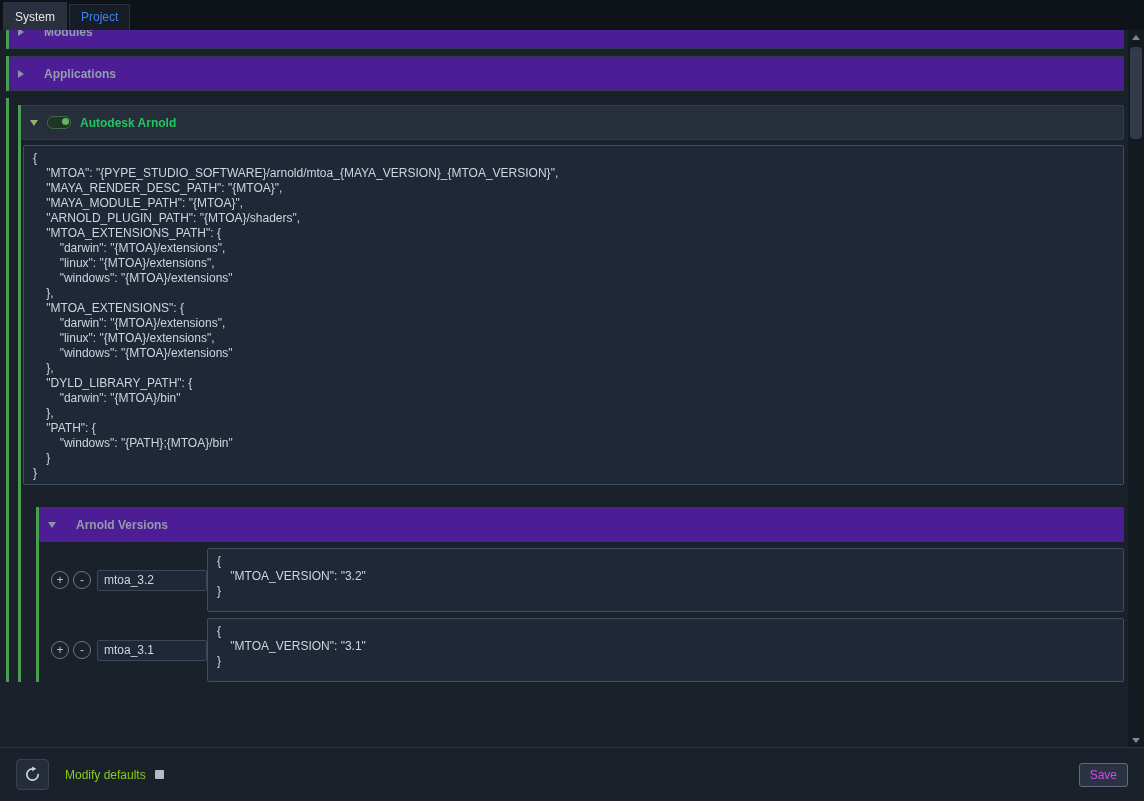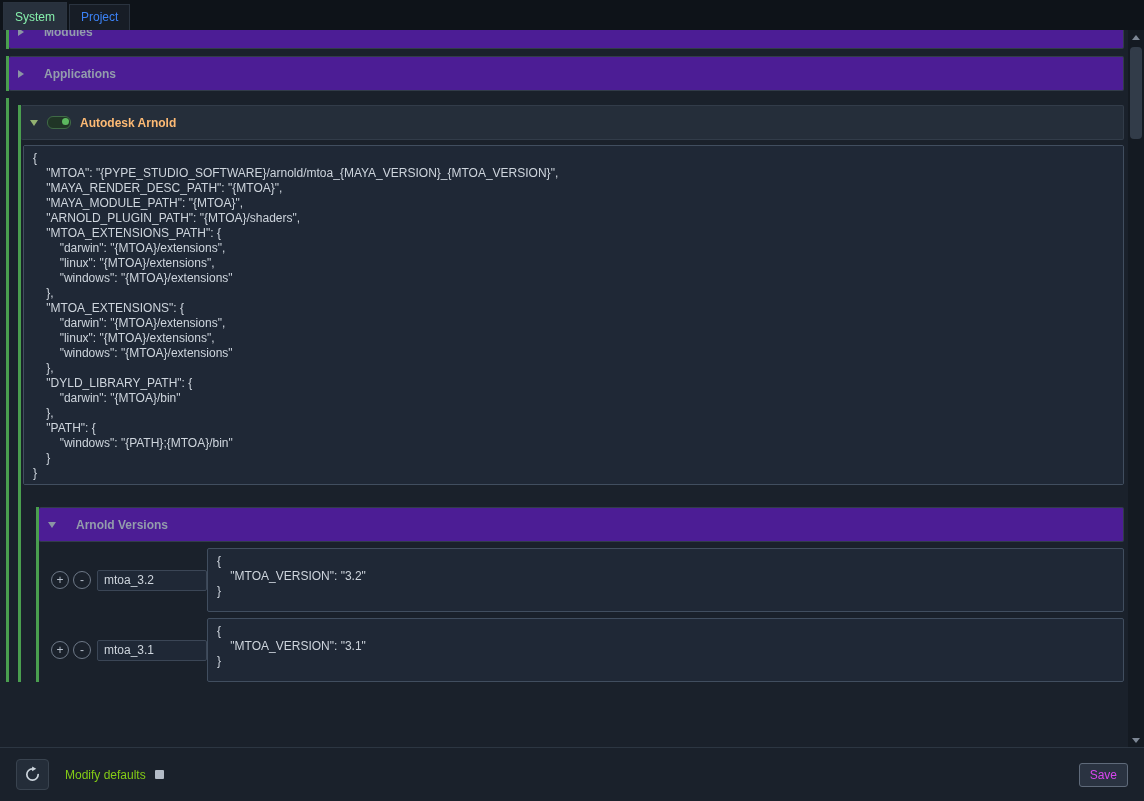--- a/index.html
+++ b/index.html
@@ -4,21 +4,21 @@
 <style>
   html,body{margin:0;padding:0;background:#0b0f15;}
   .app{position:relative;width:1144px;height:801px;background:#1a212b;overflow:hidden;
        font-family:"Liberation Sans",sans-serif;color:#c6cdd5;}
 
   
   .tabbar{position:absolute;top:0;left:0;right:0;height:30px;background:#0e1319;
           display:flex;align-items:flex-end;padding-left:3px;}
   .tab{font-size:12px;color:#3b82f6;background:#171d26;border:1px solid #2a333f;border-bottom:none;
        padding:5px 11px 6px;margin-right:2px;cursor:default;}
-  .tab.active{background:#28313d;color:#86efac;padding-top:7px;}
+  .tab.active{background:#28313d;color:#e5e5e5;padding-top:7px;}
 
   
   .content{position:absolute;top:30px;left:0;right:16px;bottom:54px;overflow:hidden;}
   .scroll-inner{position:relative;top:-16px;}
 
   .section{margin:0 4px 7px 6px;border-left:3px solid #4a9e4f;}
   .section-header{height:33px;display:flex;align-items:center;background:#4c1d95;
                   border:1px solid #323c49;border-left:none;border-radius:2px;
                   padding-left:9px;gap:20px;cursor:default;}
   .section-title{font-size:12px;font-weight:bold;color:#939dac;}
@@ -29,21 +29,21 @@
   .tri.green.right{border-left-color:#93b271;}
   .tri.green.down{border-top-color:#93b271;}
 
   .section-body{padding-top:7px;}
 
   .group{margin-left:9px;border-left:3px solid #4a9e4f;}
   .group.vray{margin-top:8px;}
   .group-header{height:33px;display:flex;align-items:center;background:#252e3a;
                 border:1px solid #323c49;border-left:none;border-radius:2px;
                 padding-left:9px;gap:9px;cursor:default;}
-  .group-title{font-size:12px;font-weight:bold;color:#fdba74;}
+  .group-title{font-size:12px;font-weight:bold;color:#22c55e;}
 
   .toggle{width:22px;height:11px;border-radius:6px;background:#203526;border:1px solid #3f6a46;
           position:relative;display:inline-block;flex:none;cursor:pointer;}
   .toggle .knob{position:absolute;right:1px;top:1px;width:7px;height:7px;border-radius:50%;background:#5cb85f;}
 
   .group-body{padding-top:5px;}
   .field-row{display:flex;padding-left:2px;}
   .field-label{width:128px;flex:none;font-size:12px;color:#a6c17f;padding-top:7px;}
 
   textarea{background:#1f2836;border:1px solid #414e5f;color:#ced5dd;border-radius:2px;

